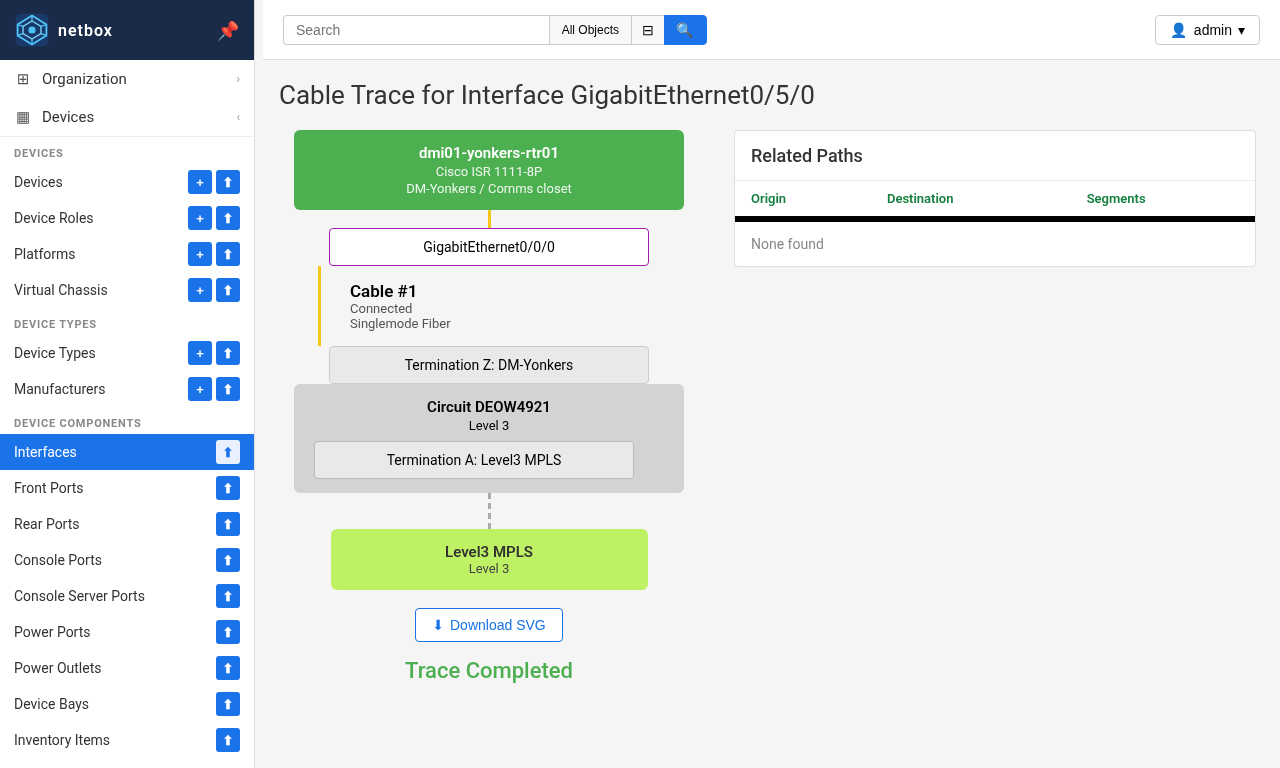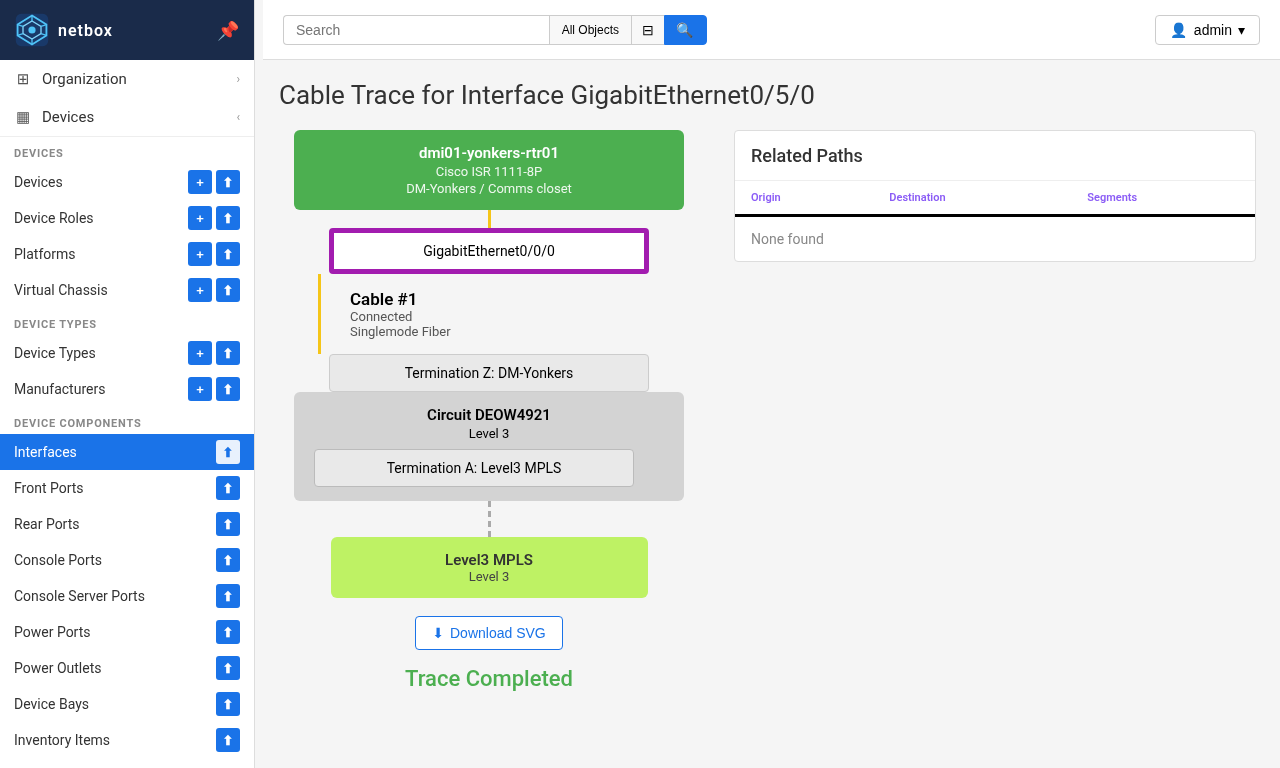--- a/index.html
+++ b/index.html
@@ -230,21 +230,21 @@
       opacity: 0.9;
     }
     .device-box-green .device-location {
       font-size: 13px;
       margin-top: 2px;
       opacity: 0.9;
     }
 
     .interface-box {
       background: #fff;
-      border: 5px solid #a21caf;
+      border: 1px solid #a21caf;
       border-radius: 4px;
       padding: 10px 20px;
       text-align: center;
       width: 320px;
       font-size: 14px;
       margin: 0;
     }
 
     .termination-box {
       background: #e9e9e9;
@@ -328,23 +328,23 @@
       font-weight: 500;
       color: #333;
     }
     .related-paths-table {
       width: 100%;
       border-collapse: collapse;
     }
     .related-paths-table th {
       text-align: left;
       padding: 10px 16px;
-      border-bottom: 3px solid #000000;
-      font-size: 11px;
-      color: #8b5cf6;
+      border-bottom: 6px solid #000000;
+      font-size: 13px;
+      color: #15803d;
       font-weight: 600;
     }
     .none-found {
       padding: 14px 16px;
       color: #888;
       font-size: 14px;
     }
 
     
     .diagram-flow {

